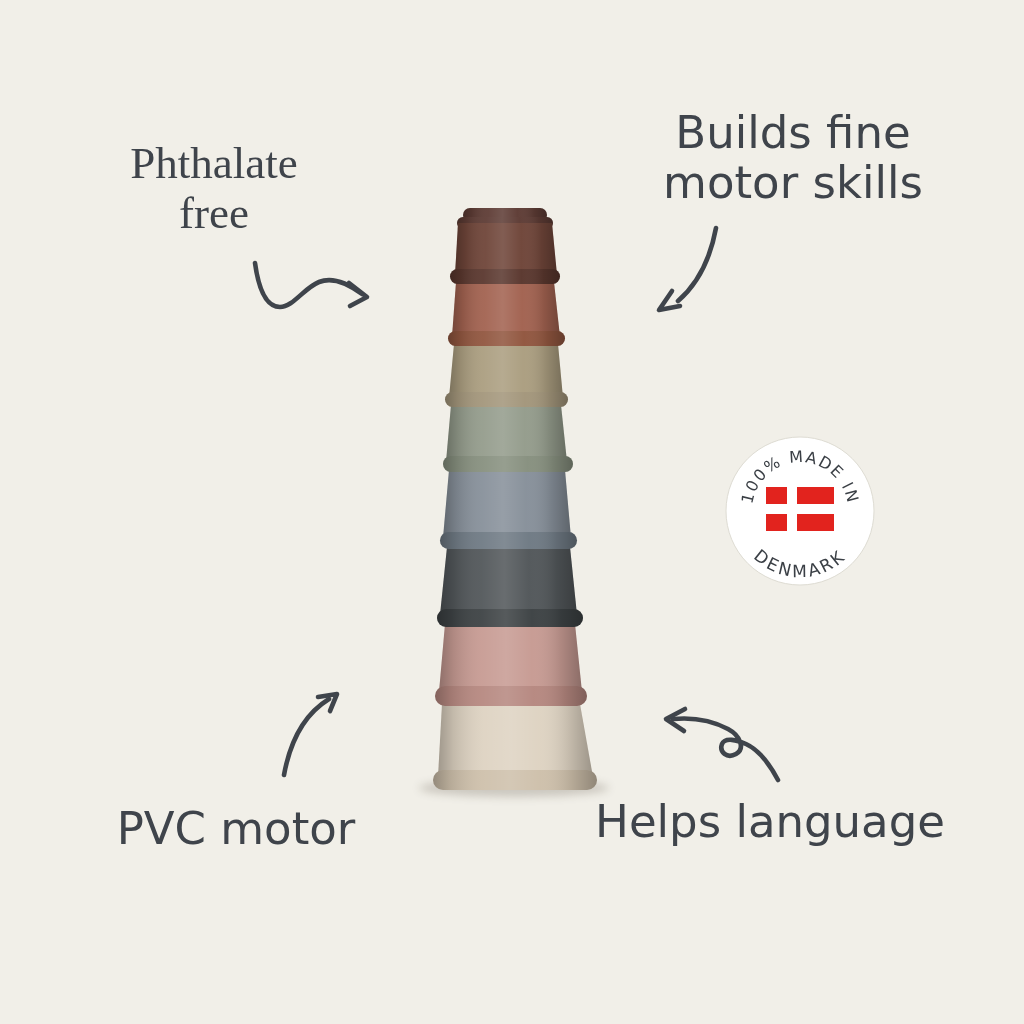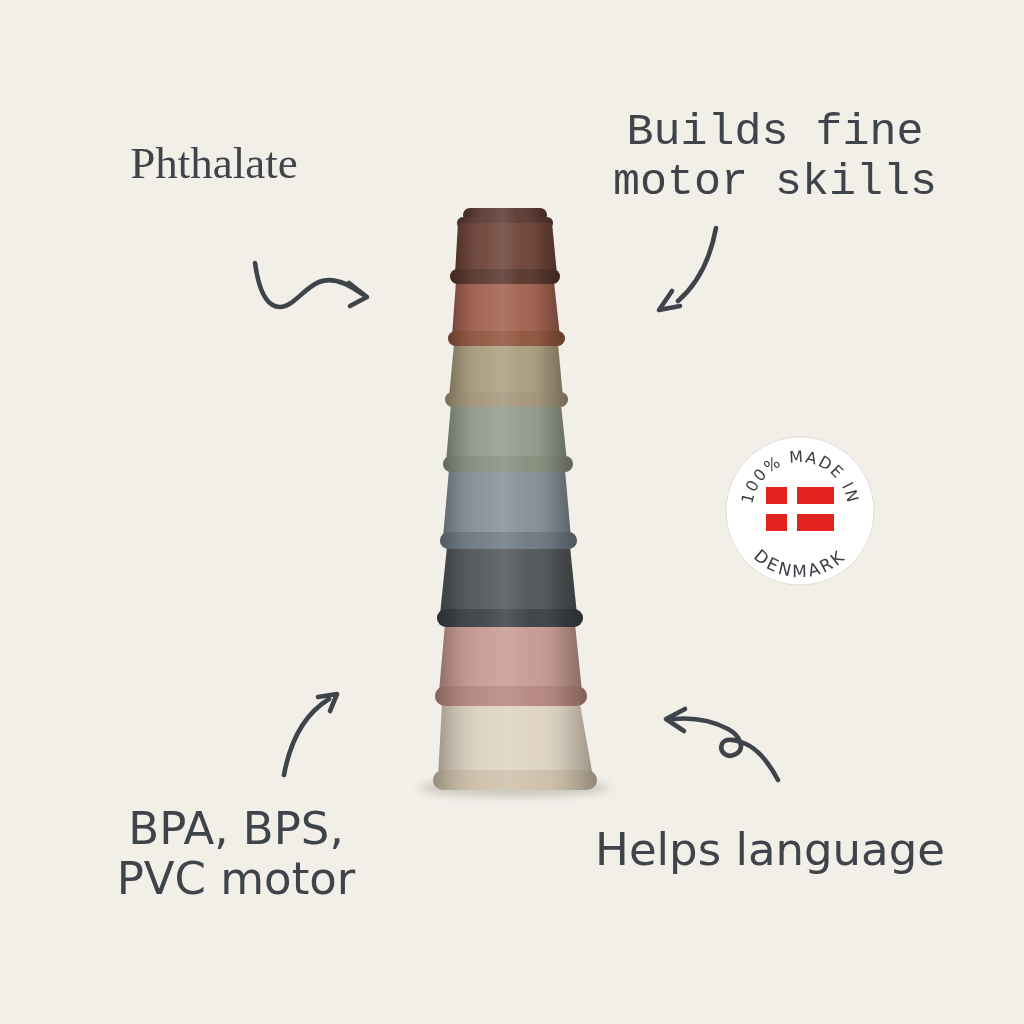--- a/index.html
+++ b/index.html
@@ -6,23 +6,23 @@
   .canvas{
     position:relative;width:1024px;height:1024px;overflow:hidden;
     background:#f1efe8;
     font-family:"DejaVu Sans", sans-serif;
   }
   .note{
     position:absolute;text-align:center;color:#3f444b;
     font-size:45px;line-height:1.12;font-weight:400;letter-spacing:0px;
   }
   .note-tl{left:49px;top:138px;width:330px;font-family:Liberation Serif, serif;}
-  .note-tr{left:595px;top:108px;width:360px;font-family:Liberation Mono, monospace;}
+  .note-tr{left:613px;top:108px;width:360px;}
   .note-bl{left:71px;top:804px;width:330px;}
-  .note-br{left:590px;top:797px;width:360px;margin-top:28px;}
+  .note-br{left:590px;top:797px;width:360px;}
   .tower{position:absolute;left:398px;top:192px;width:220px;height:620px;overflow:visible;}
   .badge{position:absolute;left:715px;top:426px;width:170px;height:170px;overflow:visible;}
   .arrows{position:absolute;left:0;top:0;width:1024px;height:1024px;pointer-events:none;}
   .badge-text{font-family:"DejaVu Sans", sans-serif;font-weight:500;}
 </style>
 </head>
 <body>
 
 <div class="canvas" style="background: rgb(241, 239, 232);">
 
@@ -135,26 +135,26 @@
     <g>
       <rect x="51" y="61" width="21" height="17" fill="#e2231e"></rect>
       <rect x="82" y="61" width="37" height="17" fill="#e2231e"></rect>
       <rect x="51" y="88" width="21" height="17" fill="#e2231e"></rect>
       <rect x="82" y="88" width="37" height="17" fill="#e2231e"></rect>
     </g>
   </svg>
 
   <div class="note note-tl" style="color: rgb(63, 68, 75);">
     <div>Phthalate</div>
+    <div>free</div>
   </div>
   <div class="note note-tr" style="color: rgb(63, 68, 75);">
     <div>Builds fine</div>
     <div>motor skills</div>
   </div>
   <div class="note note-bl" style="color: rgb(63, 68, 75);">
-    <div>BPA, BPS,</div>
     <div>PVC motor</div>
   </div>
   <div class="note note-br" style="color: rgb(63, 68, 75);">
     <div>Helps language</div>
   </div>
 
 </div>
 
 </body></html>

